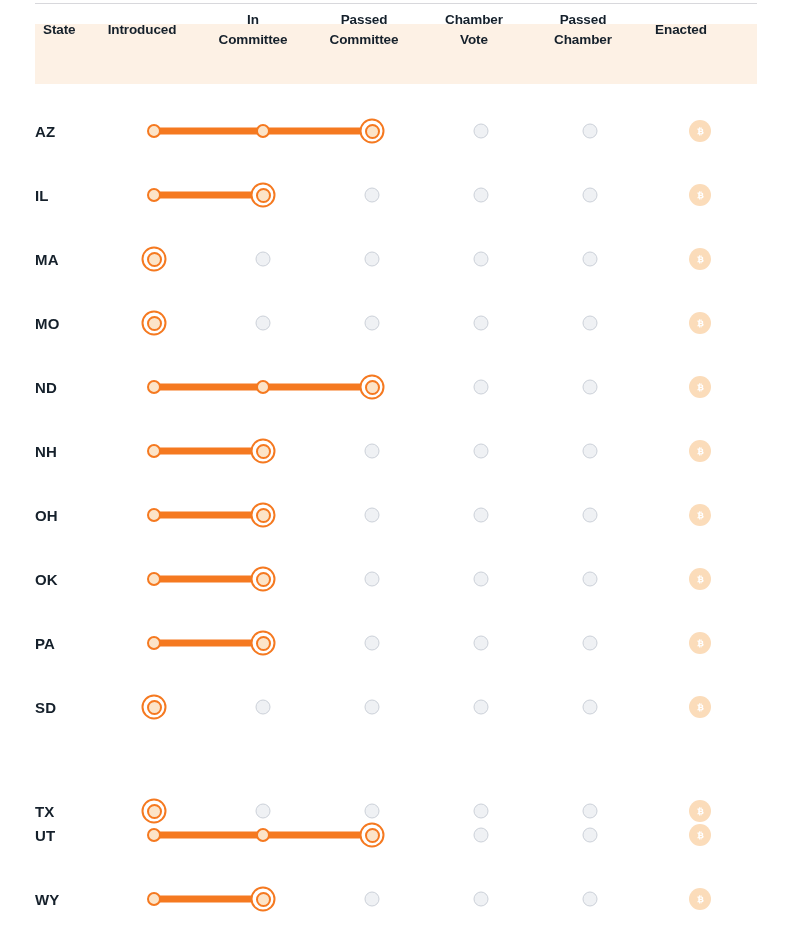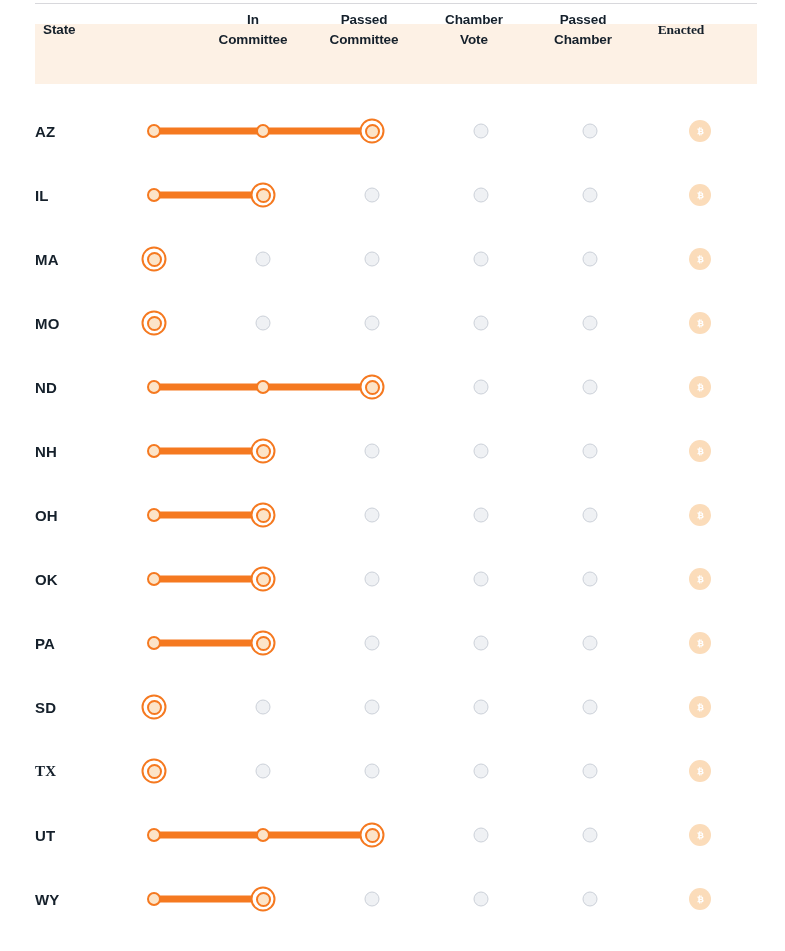--- a/index.html
+++ b/index.html
@@ -59,21 +59,21 @@
   }
   .header-cell span { display: block; }
 
   
   .col-state    { left: 0px;   width: 85px; justify-content: flex-start; padding-left: 8px; box-sizing: border-box; }
   .col-c0       { left: 72px;  width: 140px; }
   .col-c1       { left: 183px; width: 140px; justify-content: center; }
   .col-c2       { left: 292px; width: 144px; }
   .col-c3       { left: 403px; width: 142px; }
   .col-c4       { left: 512px; width: 142px; }
-  .col-c5       { left: 610px; width: 142px; font-family: Liberation Serif, serif; }
+  .col-c5       { left: 610px; width: 142px; }
 
   
   .row {
     position: absolute;
     left: 0;
     width: 785px;
     height: 64px;
   }
   .state-label {
     position: absolute;
@@ -171,20 +171,25 @@
 
 <div class="tracker">
 
   <div class="header-band"></div>
 
   <div class="header-cell col-state" style="left:35px;">
     <div>
         <span>State</span>
       </div>
   </div>
+  <div class="header-cell col-c0">
+    <div>
+        <span>Introduced</span>
+      </div>
+  </div>
   <div class="header-cell col-c1">
     <div>
       <span>In</span>
       <span>Committee</span>
     </div>
   </div>
   <div class="header-cell col-c2">
     <div>
       <span>Passed</span>
       <span>Committee</span>
@@ -359,21 +364,21 @@
           <div class="marker empty" title="SD — Passed Committee" style="left: 372px;"></div>
           <div class="marker empty" title="SD — Chamber Vote" style="left: 481px;"></div>
           <div class="marker empty" title="SD — Passed Chamber" style="left: 590px;"></div>
           <div class="btc-badge" style="left: 700px;">
             <svg width="13" height="13" viewBox="0 0 24 24" aria-hidden="true">
               <path fill="#ffffff" d="M9.2 4.2h1.7v2.1h1.2V4.2h1.7v2.16c1.9.22 3.2 1.07 3.36 2.76.12 1.24-.43 1.98-1.3 2.38 1.24.3 2.0 1.1 1.86 2.72-.18 2.0-1.7 2.7-3.92 2.86v2.12h-1.7v-2.08h-1.2v2.08H9.2v-2.08H6.0l.34-2.03h1.0c.38 0 .52-.1.52-.45V9.2c0-.4-.17-.5-.6-.5H6.3V6.36h2.9V4.2zm1.66 6.5h1.9c1.0 0 1.66-.34 1.66-1.18 0-.86-.66-1.16-1.7-1.16h-1.86v2.34zm0 4.66h2.2c1.15 0 1.9-.36 1.9-1.3 0-.92-.72-1.26-1.95-1.26h-2.15v2.56z"></path>
             </svg>
           </div>
         </div>
       </div>
-      <div class="row" style="top: 739px; font-family: Liberation Serif, serif;">
+      <div class="row" style="top: 779px;">
         <div class="state-label">TX</div>
         <div class="track">
           <div class="marker current" title="TX — Introduced" style="left: 154px;"></div>
           <div class="marker empty" title="TX — In Committee" style="left: 263px;"></div>
           <div class="marker empty" title="TX — Passed Committee" style="left: 372px;"></div>
           <div class="marker empty" title="TX — Chamber Vote" style="left: 481px;"></div>
           <div class="marker empty" title="TX — Passed Chamber" style="left: 590px;"></div>
           <div class="btc-badge" style="left: 700px;">
             <svg width="13" height="13" viewBox="0 0 24 24" aria-hidden="true">
               <path fill="#ffffff" d="M9.2 4.2h1.7v2.1h1.2V4.2h1.7v2.16c1.9.22 3.2 1.07 3.36 2.76.12 1.24-.43 1.98-1.3 2.38 1.24.3 2.0 1.1 1.86 2.72-.18 2.0-1.7 2.7-3.92 2.86v2.12h-1.7v-2.08h-1.2v2.08H9.2v-2.08H6.0l.34-2.03h1.0c.38 0 .52-.1.52-.45V9.2c0-.4-.17-.5-.6-.5H6.3V6.36h2.9V4.2zm1.66 6.5h1.9c1.0 0 1.66-.34 1.66-1.18 0-.86-.66-1.16-1.7-1.16h-1.86v2.34zm0 4.66h2.2c1.15 0 1.9-.36 1.9-1.3 0-.92-.72-1.26-1.95-1.26h-2.15v2.56z"></path>

